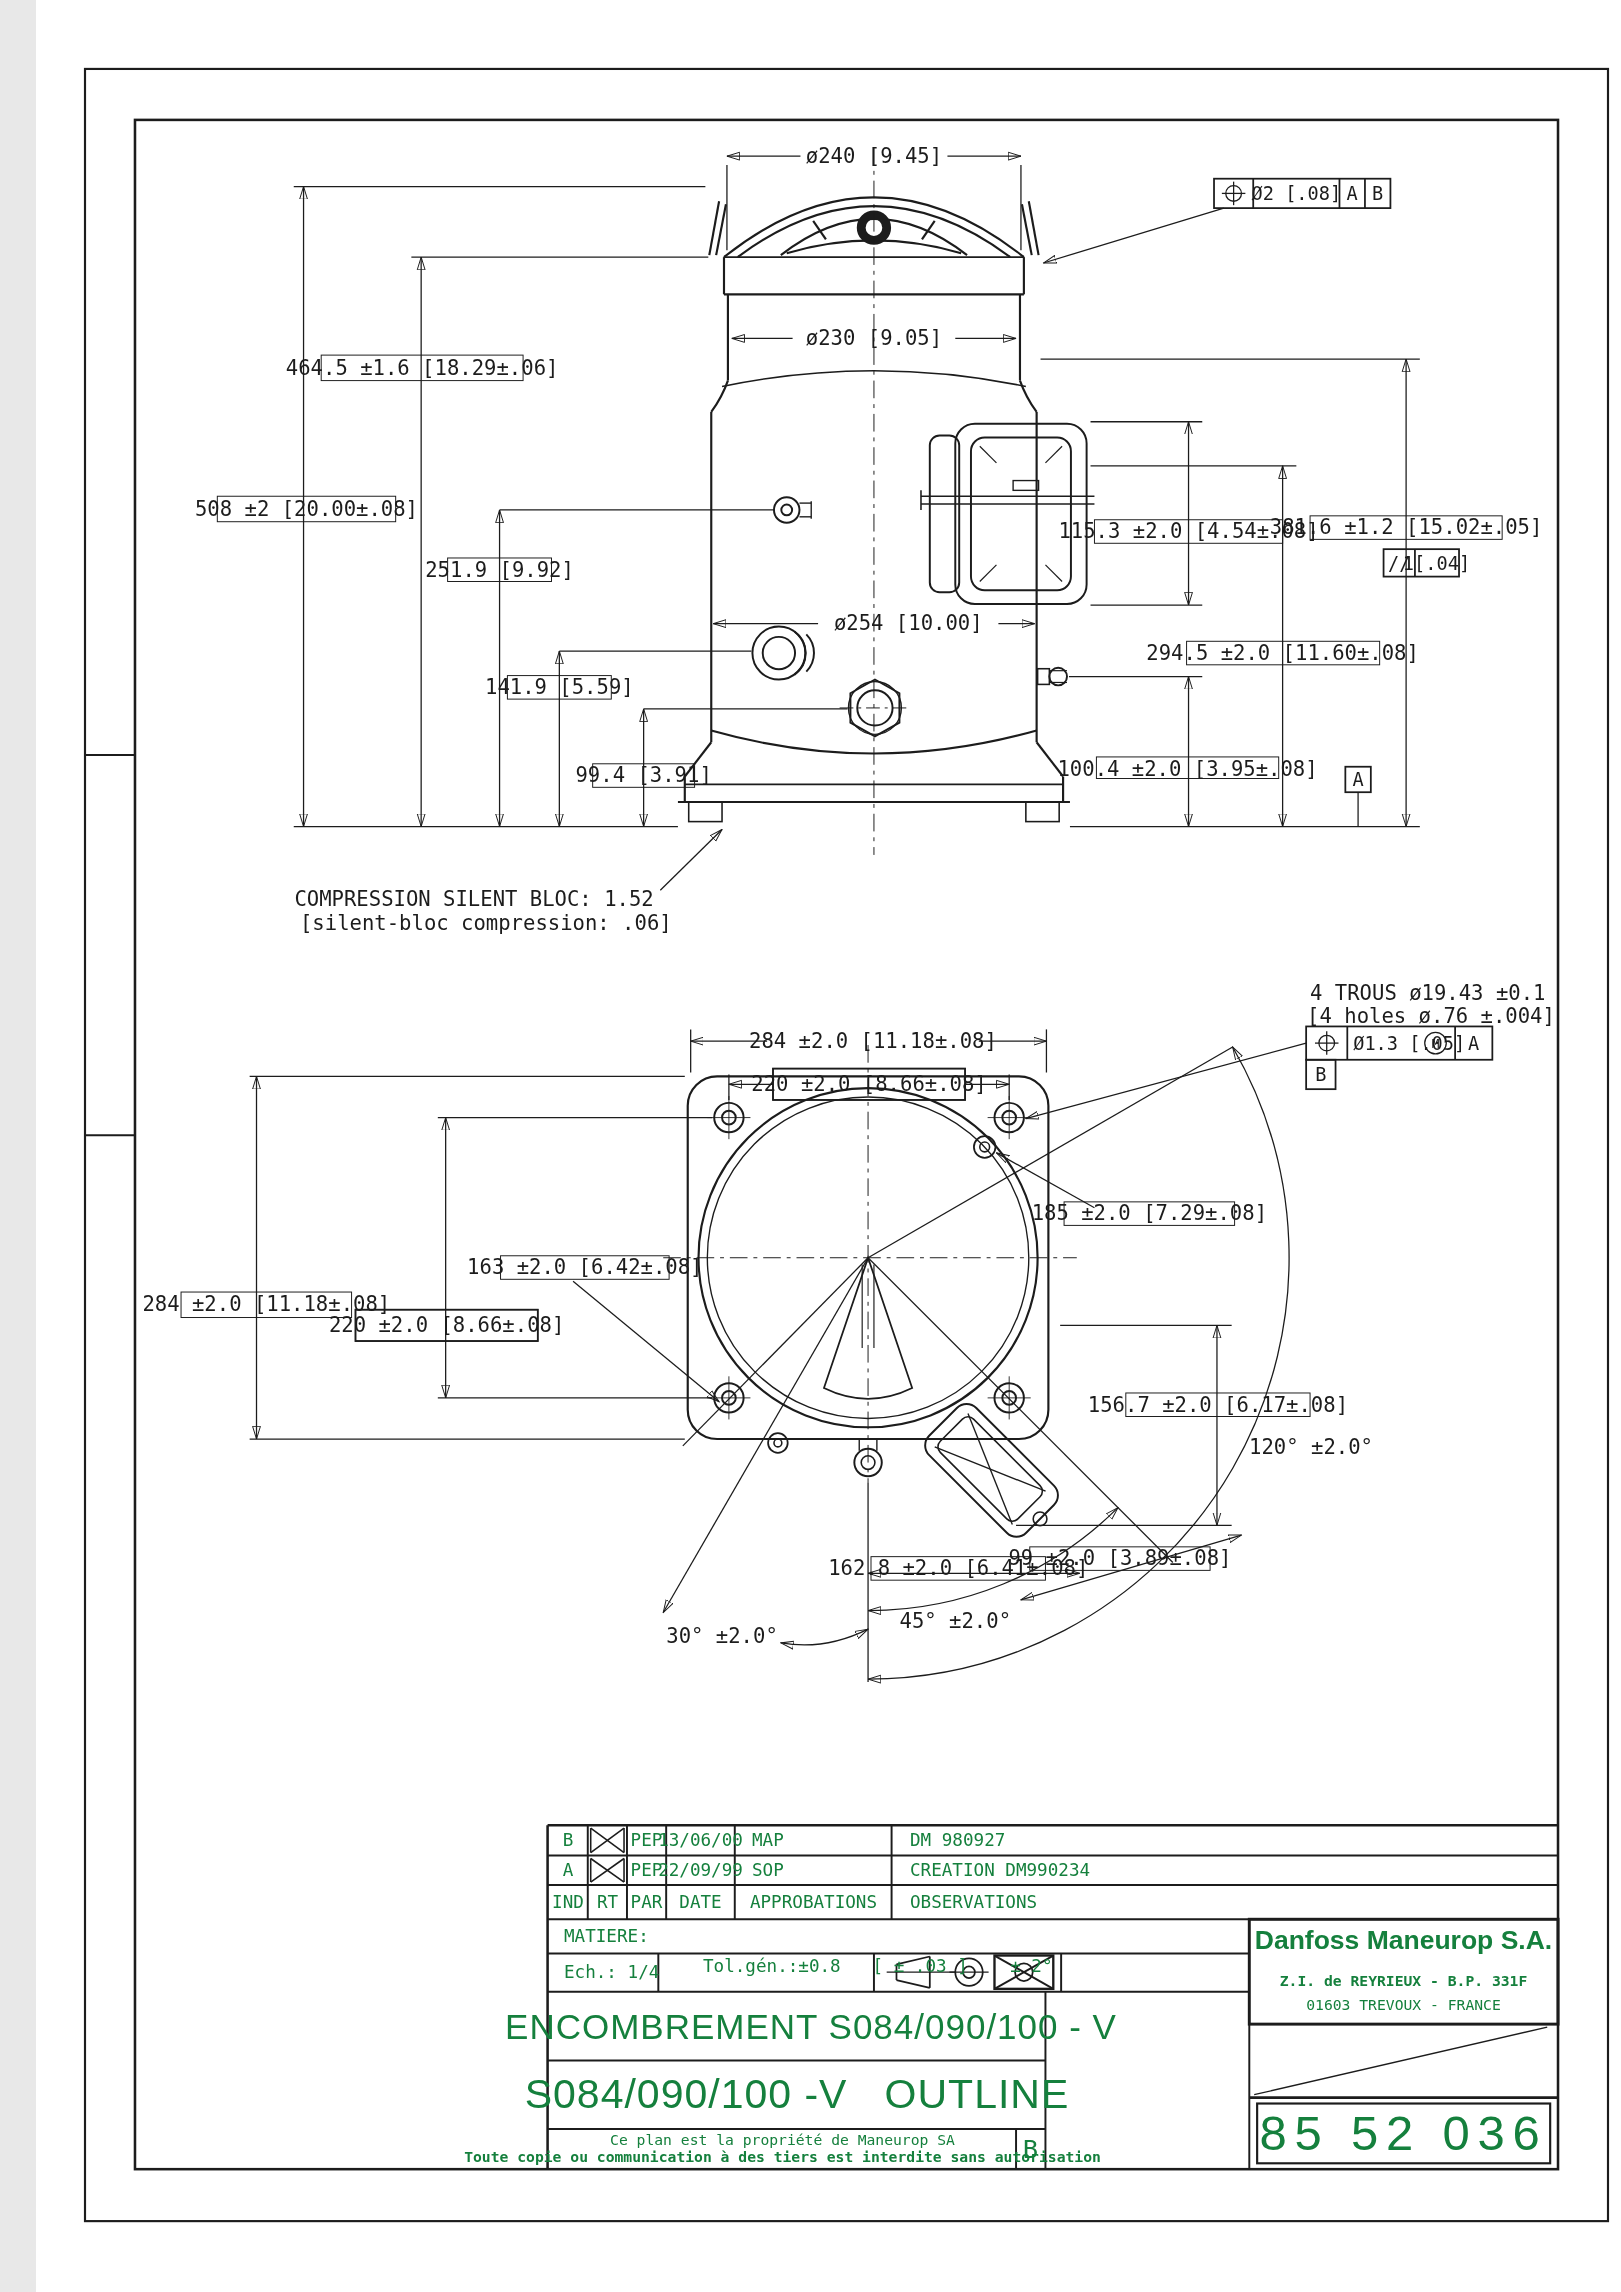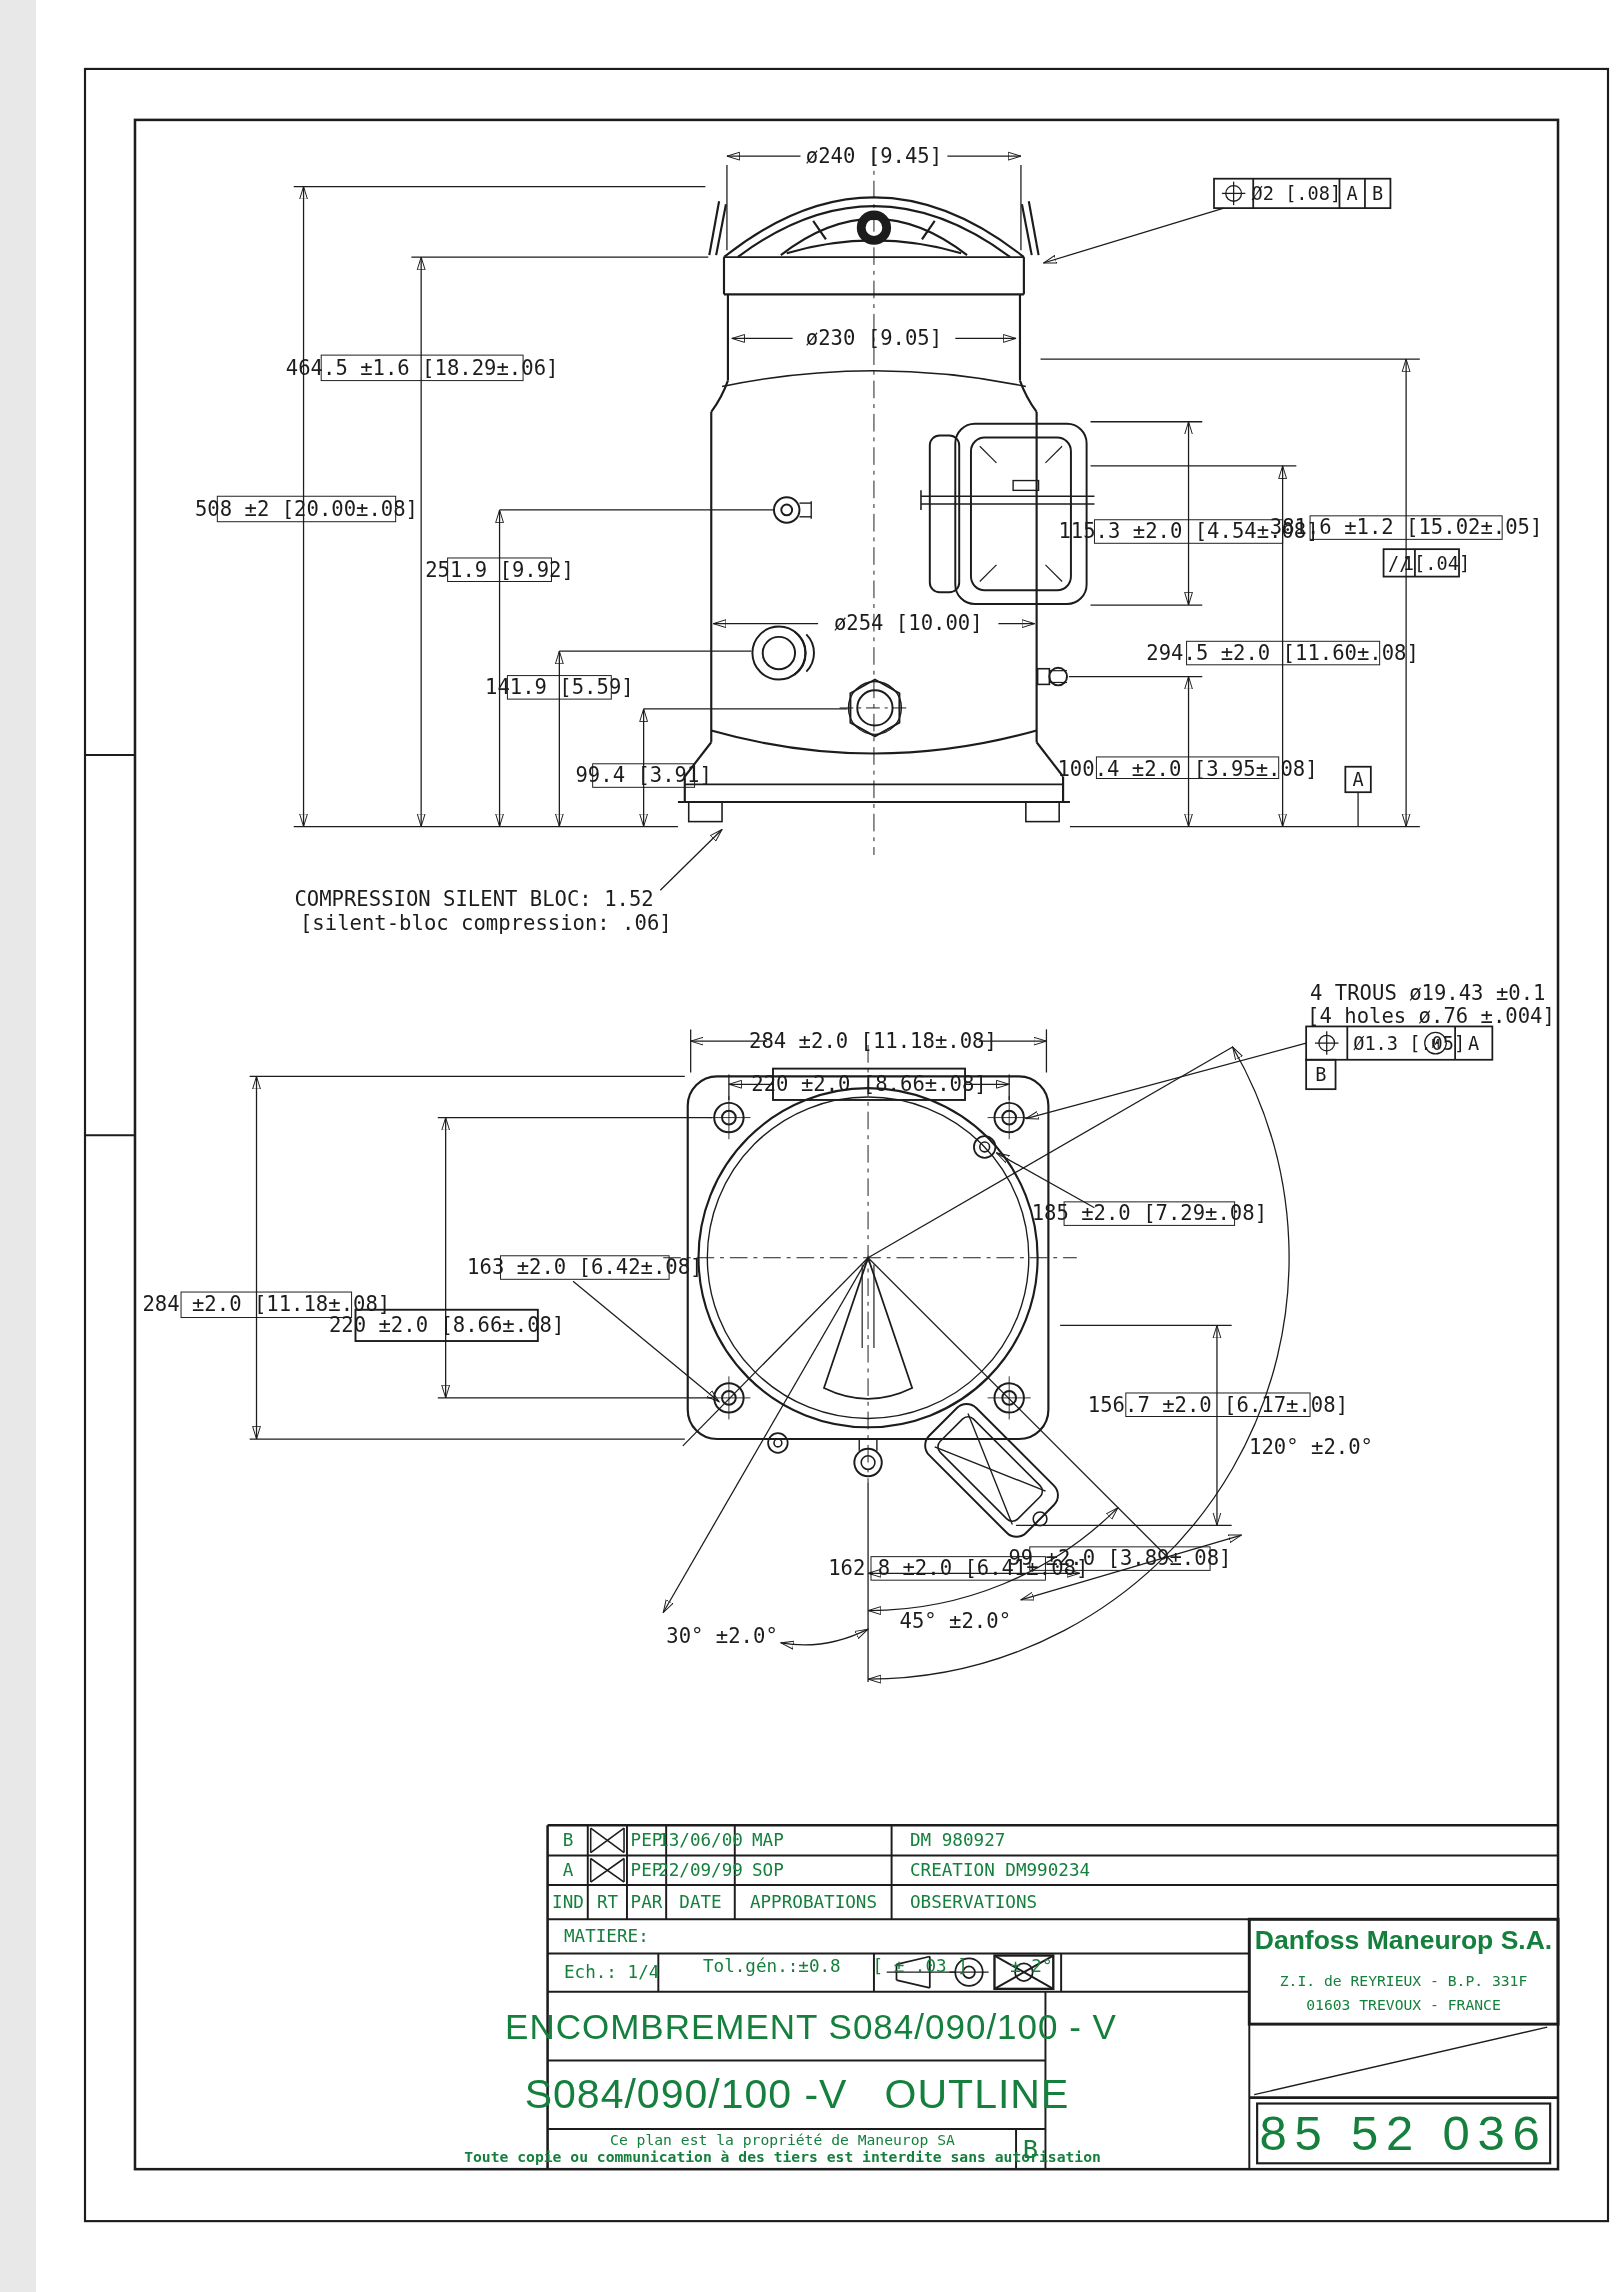--- a/index.html
+++ b/index.html
@@ -431,20 +431,20 @@
   <div class="tb cl mono18" style="left:660px;top:1953px;width:202px;height:26px">Tol.gén.:±0.8   [ ± .03 ]    ± 2°</div>
 
   <div class="tb cc sans36" style="left:512px;top:1992px;width:498px;height:69px">ENCOMBREMENT S084/090/100 - V</div>
   <div class="tb cc sans42" style="left:512px;top:2060px;width:498px;height:69px">S084/090/100 -V   OUTLINE</div>
 
   <div class="tb cc mono15" style="left:512px;top:2131px;width:469px;height:17.6px;font-weight:normal">Ce plan est la propriété de Maneurop SA</div>
   <div class="tb cc mono15" style="left:512px;top:2148px;width:469px;height:17.6px;font-weight:bold">Toute copie ou communication à des tiers est interdite sans autorisation</div>
   <div class="tb cc b26" style="left:980px;top:2129px;width:29px;height:40px">B</div>
 
   <div class="tb cc sansb27" style="left:1213px;top:1923px;width:309px;height:35px">Danfoss Maneurop S.A.</div>
-  <div class="tb cc mono15" style="left:1213px;top:1972px;width:309px;height:17.6px;font-weight:normal">Z.I. de REYRIEUX - B.P. 331F</div>
+  <div class="tb cc mono15" style="left:1213px;top:1972px;width:309px;height:17.6px;font-weight:bold">Z.I. de REYRIEUX - B.P. 331F</div>
   <div class="tb cc mono15" style="left:1213px;top:1996px;width:309px;height:17.6px;font-weight:normal">01603 TREVOUX - FRANCE</div>
 
   <div class="tb cc num" style="left:1221px;top:2103px;width:293px;height:60px">85 52 036</div>
 </div>
 
 </div>
 
 
 </body></html>

